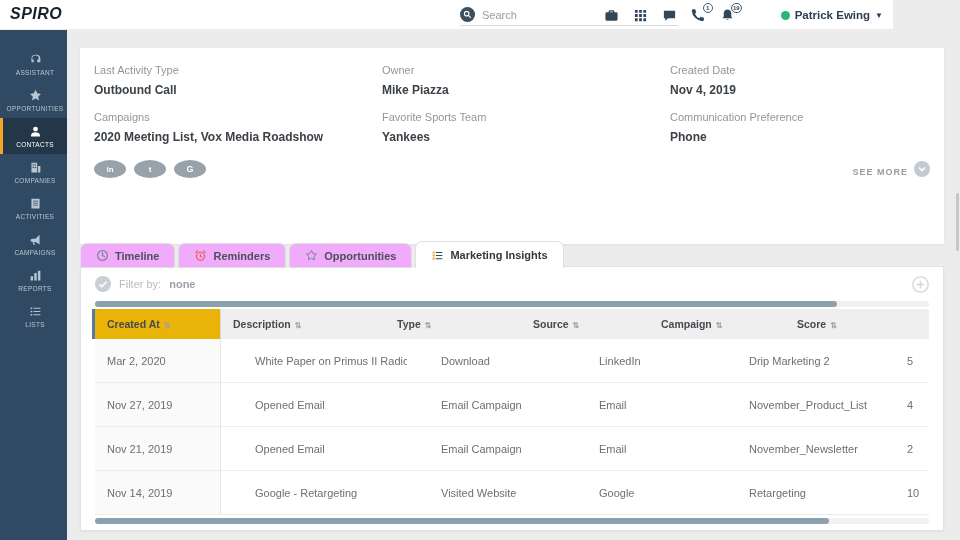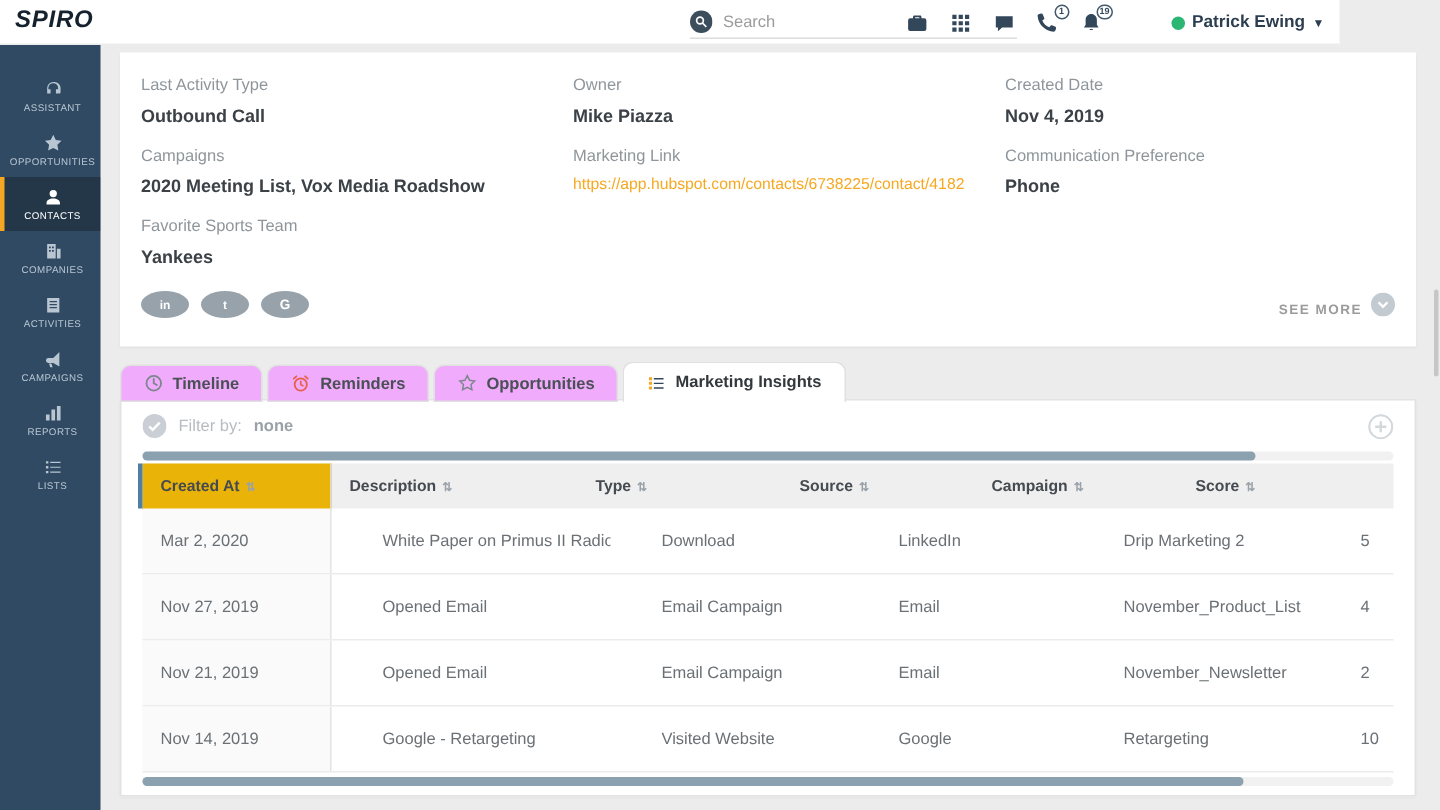--- a/index.html
+++ b/index.html
@@ -21,21 +21,21 @@
 
   .sidebar { position:absolute; top:30px; left:0; width:67px; height:510px; background:#2f4a62; z-index:15; padding-top:16px; }
   .nav-item { width:67px; padding:7px 0 6px; display:flex; flex-direction:column; align-items:center; gap:3px; color:#b9c6d2; cursor:pointer; border-left:3px solid transparent; }
   .nav-item svg { width:13px; height:13px; fill:#b9c6d2; }
   .nav-item .nav-label { font-size:6.5px; letter-spacing:.3px; text-align:center; }
   .nav-item.active { background:rgba(0,0,0,.25); border-left:3px solid #f5a623; color:#fff; }
   .nav-item.active svg { fill:#fff; }
 
   .main { position:absolute; top:30px; left:67px; width:893px; height:510px; background:#ececec; }
 
-  .detail-card { position:absolute; top:5px; left:13px; right:16px; height:196px; background:#fff; box-shadow:0 1px 2px rgba(0,0,0,.05); padding:16px 14px 0; }
+  .detail-card { position:absolute; top:18px; left:13px; right:16px; height:196px; background:#fff; box-shadow:0 1px 2px rgba(0,0,0,.05); padding:16px 14px 0; }
   .fields-grid { display:grid; grid-template-columns:288px 288px 1fr; }
   .field { margin-bottom:14px; }
   .field-label { font-size:11px; color:#8f969b; margin-bottom:7px; }
   .field-value { font-size:12px; font-weight:bold; color:#3b4146; }
   .field-value.link { font-weight:normal; font-size:10.5px; color:#f6a821; cursor:pointer; }
   .social-row { display:flex; align-items:center; gap:8px; margin-top:2px; }
   .social-circle { width:32px; height:18px; border-radius:50%; background:#97a2ab; color:#fff; display:flex; align-items:center; justify-content:center; font-size:8px; font-weight:bold; cursor:pointer; }
   .see-more-wrap { margin-left:auto; display:flex; align-items:flex-end; gap:6px; cursor:pointer; }
   .see-more-text { font-size:9px; letter-spacing:1px; color:#9b9b9b; font-weight:bold; }
 
@@ -187,30 +187,26 @@
       </div>
       <div class="field">
         <div class="field-label">Created Date</div>
         <div class="field-value">Nov 4, 2019</div>
       </div>
       <div class="field">
         <div class="field-label">Campaigns</div>
         <div class="field-value">2020 Meeting List, Vox Media Roadshow</div>
       </div>
       <div class="field">
-        <div class="field-label">Marketing Link</div>
-        <div class="field-value link">https://app.hubspot.com/contacts/6738225/contact/4182</div>
+        <div class="field-label">Favorite Sports Team</div>
+        <div class="field-value">Yankees</div>
       </div>
       <div class="field">
         <div class="field-label">Communication Preference</div>
         <div class="field-value">Phone</div>
-      </div>
-      <div class="field">
-        <div class="field-label">Favorite Sports Team</div>
-        <div class="field-value">Yankees</div>
       </div>
     </div>
 
     <div class="social-row">
       <span class="social-circle">in</span>
       <span class="social-circle">t</span>
       <span class="social-circle" style="font-size:9px;">G</span>
       <span class="see-more-wrap">
         <span class="see-more-text">SEE MORE</span>
         <svg width="16" height="16" viewBox="0 0 16 16">

